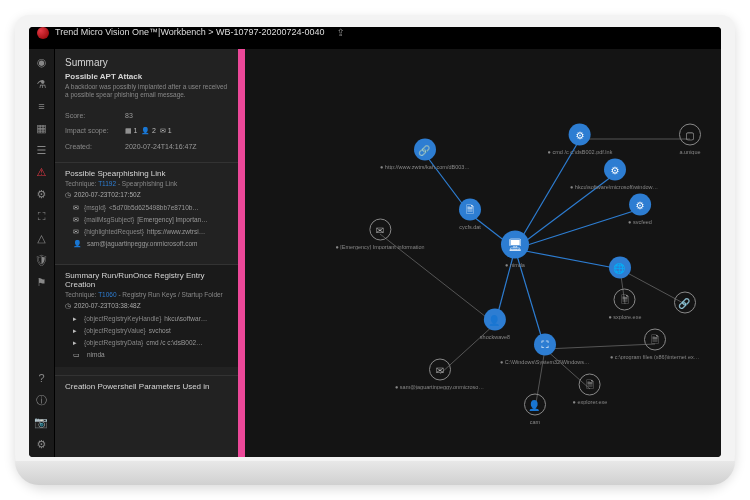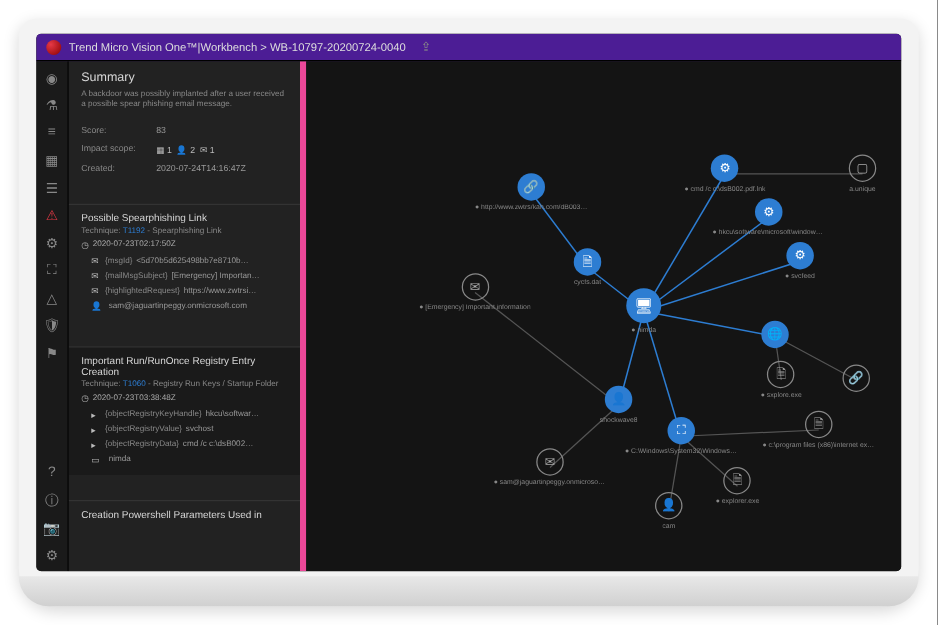--- a/index.html
+++ b/index.html
@@ -1,47 +1,47 @@
 <!DOCTYPE html>
 <html><head>
 <meta charset="utf-8">
 <style>
 *{margin:0;padding:0;box-sizing:border-box;font-family:Arial,sans-serif}
 body{width:750px;height:500px;background:#fff;display:flex;align-items:center;justify-content:center}
 .laptop{width:720px;height:470px;background:#f3f3f3;border-radius:14px 14px 30px 30px;padding:12px 14px 28px;position:relative;box-shadow:0 4px 12px rgba(0,0,0,0.15)}
 .laptop::after{content:"";position:absolute;bottom:0;left:0;right:0;height:24px;background:linear-gradient(#e8e8e8,#d0d0d0);border-radius:0 0 30px 30px}
 .screen{width:100%;height:100%;background:#1a1a1a;border-radius:4px;overflow:hidden;display:flex;flex-direction:column}
-.titlebar{height:22px;background:#4c1d95;color:#ddd;font-size:9px;display:flex;align-items:center;padding:0 8px;border-bottom:1px solid #000}
+.titlebar{height:22px;background:#000000;color:#ddd;font-size:9px;display:flex;align-items:flex-start;padding:0 8px;border-bottom:1px solid #000}
 .logo{width:12px;height:12px;border-radius:50%;background:radial-gradient(circle at 30% 30%,#e63946,#8b0000);margin-right:6px}
 .tb-share{margin-left:12px;color:#888;font-size:10px}
 .main{flex:1;display:flex;overflow:hidden}
 .iconbar{width:26px;background:#1a1a1a;border-right:1px solid #000;display:flex;flex-direction:column;align-items:center;padding:6px 0;gap:8px}
 .iconbar .ic{width:14px;height:14px;color:#888;font-size:11px;display:flex;align-items:center;justify-content:center;cursor:pointer}
 .iconbar .ic.active{color:#e63946}
 .iconbar .spacer{flex:1}
-.sidebar{width:190px;background:#222;color:#aaa;font-size:7px;overflow-y:auto;border-right:5px solid #ec4899}
+.sidebar{width:190px;background:#222;color:#aaa;font-size:7px;overflow-y:auto;border-right:7px solid #ec4899}
 .sidebar::-webkit-scrollbar{width:4px}
 .sidebar h3{color:#d5d5d5;font-size:10px;font-weight:normal;padding:8px 10px 4px}
 .summary-body{padding:0 10px 8px}
 .summary-body .attack-title{color:#d5d5d5;font-size:8px;font-weight:bold;margin-bottom:2px}
 .summary-body .desc{color:#888;font-size:6.5px;line-height:1.3}
 .kv{display:flex;padding:4px 10px;font-size:7px;color:#999}
 .kv .k{width:60px;color:#888}
 .kv .icons{display:flex;gap:4px;align-items:center}
 .kv .icons span{color:#bbb}
 .hl-sec{padding:6px 10px}
 .hl-title{color:#d5d5d5;font-size:8px;margin-bottom:2px}
 .tech{font-size:6.5px;color:#888;margin-bottom:4px}
 .tech .tid{color:#2d7dd2}
 .ts{font-size:6.5px;color:#aaa;margin:3px 0;display:flex;align-items:center;gap:3px}
 .ts::before{content:"◷";font-size:7px}
 .detail-row{font-size:6.5px;color:#999;padding:2px 0 2px 8px;display:flex;align-items:center;gap:3px;overflow:hidden;white-space:nowrap;text-overflow:ellipsis}
 .detail-row .di{width:8px;font-size:7px;color:#bbb}
 .detail-row .lbl{color:#888}
-.hl-block{border-top:1px solid #333;margin-top:20px}
+.hl-block{border-top:1px solid #333;margin-top:8px}
 .hl-block.sel{background:#1a1a1a}
 .graph{flex:1;background:#141414;position:relative;overflow:hidden}
 .node{position:absolute;display:flex;flex-direction:column;align-items:center;transform:translate(-50%,-50%)}
 .node .circ{width:22px;height:22px;border-radius:50%;display:flex;align-items:center;justify-content:center;font-size:10px;color:#fff}
 .node.big .circ{width:28px;height:28px;font-size:12px}
 .node.blue .circ{background:#2d7dd2}
 .node.grey .circ{background:transparent;border:1.5px solid #888;color:#aaa}
 .node .nlbl{font-size:5.5px;color:#888;margin-top:3px;max-width:90px;text-align:center;white-space:nowrap;overflow:hidden;text-overflow:ellipsis}
 svg.edges{position:absolute;top:0;left:0;width:100%;height:100%}
 svg.edges line{stroke:#555;stroke-width:1}
@@ -77,20 +77,21 @@
           <div class="spacer"></div>
           <div class="ic">?</div>
           <div class="ic">ⓘ</div>
           <div class="ic">📷</div>
           <div class="ic">⚙</div>
         </div>
 
   <div class="sidebar">
     <h3>Summary</h3>
     <div class="summary-body">
+      <div class="attack-title">Possible APT Attack</div>
       <div class="desc">A backdoor was possibly implanted after a user received a possible spear phishing email message.</div>
     </div>
     <div class="kv">
       <span class="k">Score:</span>
       <span>83</span>
     </div>
     <div class="kv">
       <span class="k">Impact scope:</span>
       <span class="icons" id="impact-icons">
               <span>▦ 1</span>
@@ -107,21 +108,21 @@
             <div class="hl-sec hl-block">
               <div class="hl-title">Possible Spearphishing Link</div>
               <div class="tech">Technique: <span class="tid">T1192</span> - Spearphishing Link</div>
               <div class="ts">2020-07-23T02:17:50Z</div>
               <div class="detail-row"><span class="di">✉</span><span class="lbl">{msgId}</span> &lt;5d70b5d625498bb7e8710b…</div>
               <div class="detail-row"><span class="di">✉</span><span class="lbl">{mailMsgSubject}</span> [Emergency] Importan…</div>
               <div class="detail-row"><span class="di">✉</span><span class="lbl">{highlightedRequest}</span> https://www.zwtrsi…</div>
               <div class="detail-row"><span class="di">👤</span><span class="lbl"></span> sam@jaguartinpeggy.onmicrosoft.com</div>
             </div>
             <div class="hl-sec hl-block sel">
-              <div class="hl-title">Important Run/RunOnce Registry Entry Creation</div>
+              <div class="hl-title">Summary Run/RunOnce Registry Entry Creation</div>
               <div class="tech">Technique: <span class="tid">T1060</span> - Registry Run Keys / Startup Folder</div>
               <div class="ts">2020-07-23T03:38:48Z</div>
               <div class="detail-row"><span class="di">▸</span><span class="lbl">{objectRegistryKeyHandle}</span> hkcu\softwar…</div>
               <div class="detail-row"><span class="di">▸</span><span class="lbl">{objectRegistryValue}</span> svchost</div>
               <div class="detail-row"><span class="di">▸</span><span class="lbl">{objectRegistryData}</span> cmd /c c:\dsB002…</div>
               <div class="detail-row"><span class="di">▭</span><span class="lbl"></span> nimda</div>
             </div>
             <div class="hl-sec hl-block">
               <div class="hl-title">Creation Powershell Parameters Used in</div>
             </div>

